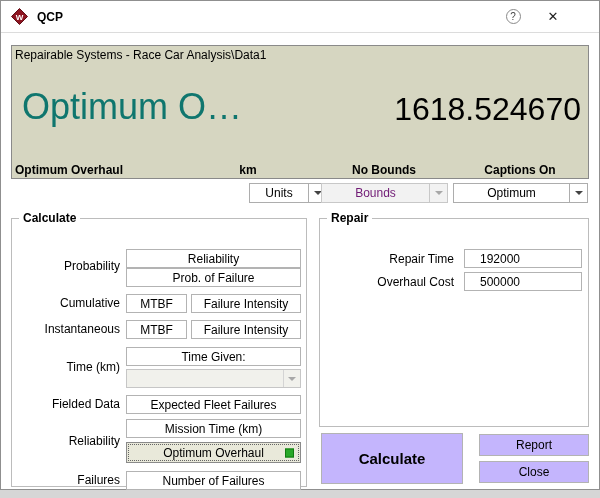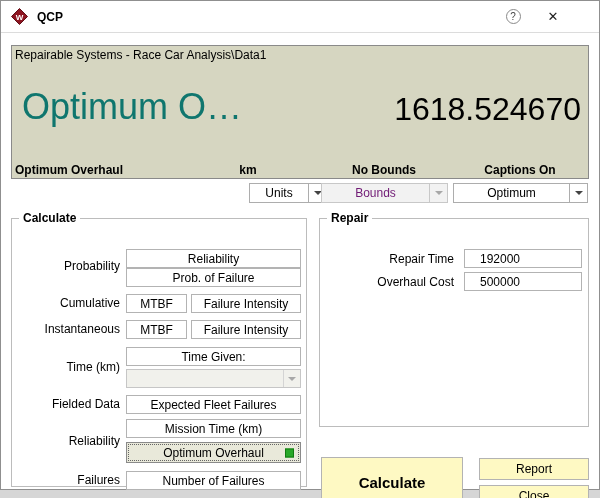--- a/index.html
+++ b/index.html
@@ -63,22 +63,22 @@
   .combo { position:absolute; height:19px; background:#f1f1ec; border:1px solid #c6c6c6; }
   .combo .combo-arrow { position:absolute; right:0; top:0; width:17px; height:100%; border-left:1px solid #d4d4d4;
                         display:flex; align-items:center; justify-content:center; background:#f1f1ec; }
 
   .ilabel { position:absolute; left:0; width:134px; height:19px; line-height:19px; text-align:right;
             font-size:12px; color:#000; white-space:nowrap; }
   .ifield { position:absolute; left:144px; width:118px; height:19px; border:1px solid #b3b3b3; font-size:12px;
             font-family:inherit; color:#000; padding:0 0 0 15px; background:#ffffff; }
 
   
-  .action-btn { position:absolute; background:#fef9c3; border:1px solid #b3b3b3; font-family:inherit;
-                color:#000; cursor:default;margin-top:24px; }
+  .action-btn { position:absolute; background:#c4b5fd; border:1px solid #b3b3b3; font-family:inherit;
+                color:#000; cursor:default; }
   .action-calculate { left:320px; top:432px; width:142px; height:51px; font-size:15px; font-weight:bold; }
   .action-report { left:478px; top:433px; width:110px; height:22px; font-size:12px; }
   .action-close { left:478px; top:460px; width:110px; height:22px; font-size:12px; }
 </style>
 </head>
 <body>
 
 <div class="desktop-strip"></div>
 
 <div class="window">

